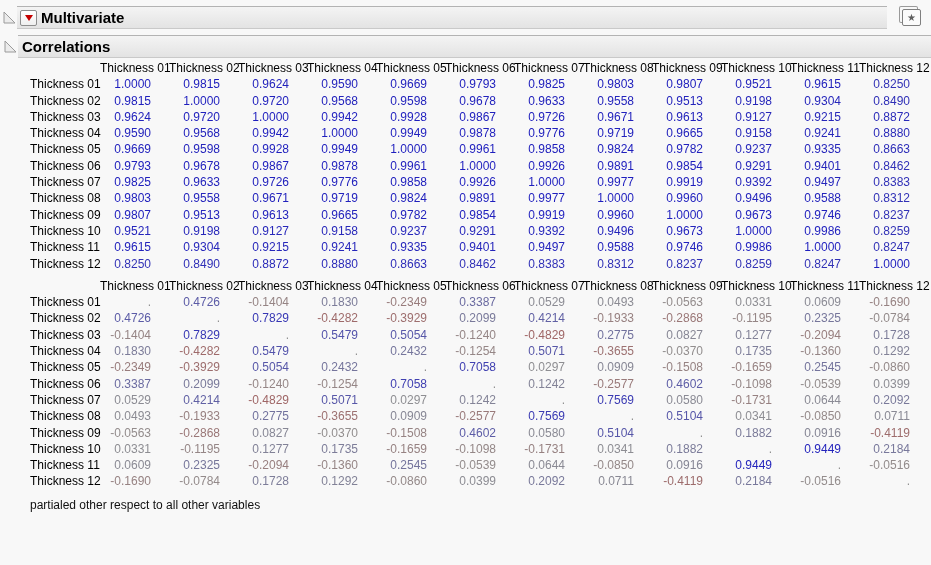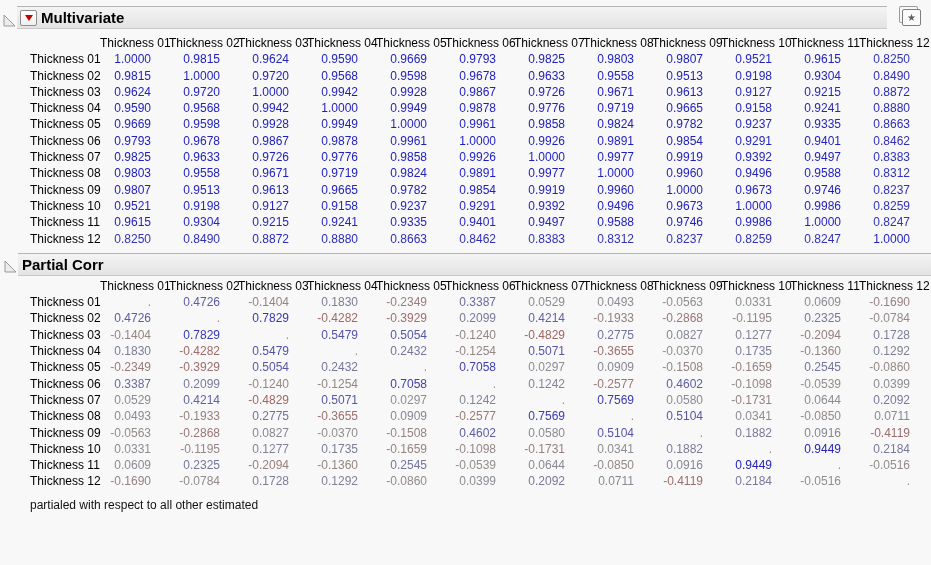--- a/index.html
+++ b/index.html
@@ -5,21 +5,21 @@
   html,body{margin:0;padding:0;}
   body{
     width:931px;height:565px;overflow:hidden;
     background:#f8f8f8;
     font-family:"Liberation Sans",sans-serif;
     color:#000;
   }
   .page{position:relative;width:931px;height:565px;padding-top:6px;box-sizing:border-box;}
 
   
-  .orow{display:flex;align-items:center;position:relative;}
+  .orow{display:flex;align-items:flex-start;position:relative;}
   .disc{flex:none;width:13px;height:13px;margin:5px 1px 0 3px;cursor:pointer;}
   .disc svg{display:block;}
   .obar{
     flex:1;height:21px;
     background:linear-gradient(#f4f4f4,#e3e3e3);
     border-top:1px solid #b3b3b3;
     border-bottom:1px solid #c9c9c9;
     display:flex;align-items:center;
   }
   .otitle{font-size:15px;font-weight:bold;padding-left:4px;line-height:21px;}
@@ -86,20 +86,30 @@
         <span class="tri"></span>
       </button>
       <span class="otitle">Multivariate</span>
     </div>
     <div class="corner">
         <span>★</span>
       </div>
   </div>
 
   <section>
+    <div class="orow">
+      <span class="disc">
+        <svg width="13" height="13" viewBox="0 0 13 13">
+          <polygon points="1,1 1,12 12,12" fill="#ececec" stroke="#9a9a9a" stroke-width="1"></polygon>
+        </svg>
+      </span>
+      <div class="obar">
+        <span class="otitle">Correlations</span>
+      </div>
+    </div>
     <div class="tablewrap">
         <table>
           <colgroup>
             <col class="lbl">
             <col class="d">
             <col class="d">
             <col class="d">
             <col class="d">
             <col class="d">
             <col class="d">
@@ -307,30 +317,20 @@
               <td style="color: rgb(50, 50, 182);">0.8259</td>
               <td style="color: rgb(50, 50, 182);">0.8247</td>
               <td style="color: rgb(30, 30, 190);">1.0000</td>
             </tr>
           </tbody>
         </table>
       </div>
   </section>
 
   <section>
-    <div class="orow">
-      <span class="disc">
-        <svg width="13" height="13" viewBox="0 0 13 13">
-          <polygon points="1,1 1,12 12,12" fill="#ececec" stroke="#9a9a9a" stroke-width="1"></polygon>
-        </svg>
-      </span>
-      <div class="obar">
-        <span class="otitle">Partial Corr</span>
-      </div>
-    </div>
     <div class="tablewrap">
         <table>
           <colgroup>
             <col class="lbl">
             <col class="d">
             <col class="d">
             <col class="d">
             <col class="d">
             <col class="d">
             <col class="d">
@@ -535,16 +535,16 @@
               <td style="color: rgb(121, 121, 154);">0.2092</td>
               <td style="color: rgb(137, 137, 148);">0.0711</td>
               <td style="color: rgb(157, 108, 108);">-0.4119</td>
               <td style="color: rgb(120, 120, 155);">0.2184</td>
               <td style="color: rgb(147, 140, 140);">-0.0516</td>
               <td style="color: rgb(145, 145, 145);">.</td>
             </tr>
           </tbody>
         </table>
       </div>
-    <div class="footnote">partialed with respect to all other estimated</div>
+    <div class="footnote">partialed other respect to all other variables</div>
   </section>
 
 </div>
 
 </body></html>

